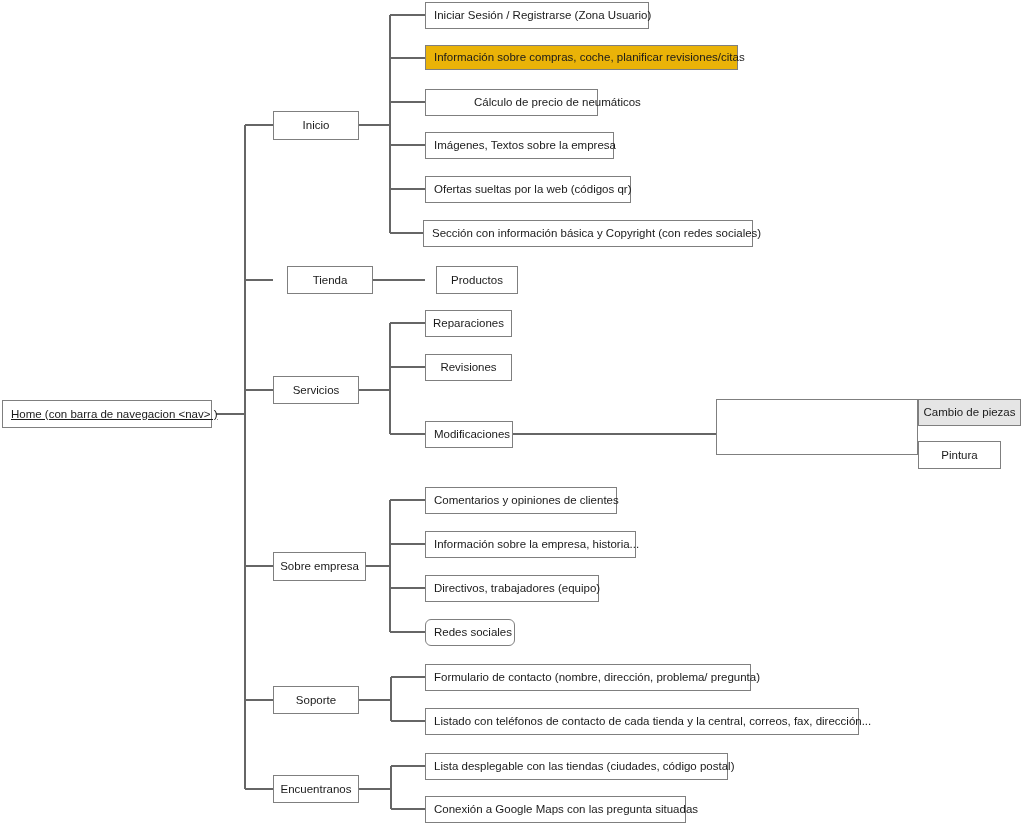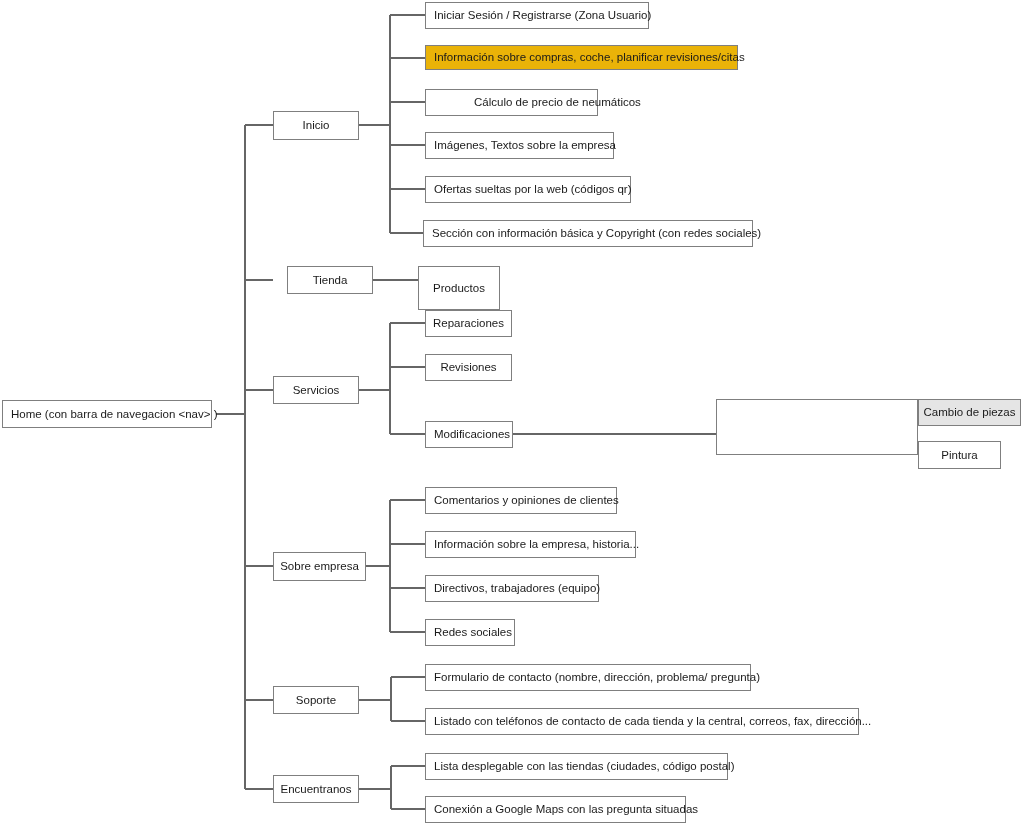--- a/index.html
+++ b/index.html
@@ -98,47 +98,47 @@
       <path d="M391,677 L425,677"></path>
       <path d="M391,721 L425,721"></path>
 
       <path d="M359,789 L391,789"></path>
       <path d="M391,766 L391,809"></path>
       <path d="M391,766 L425,766"></path>
       <path d="M391,809 L425,809"></path>
     </g>
   </svg>
 
-  <div class="node leftpad" style="left: 2px; top: 400px; width: 210px; height: 28px; border-color: rgb(127, 127, 127); color: rgb(26, 26, 26); background: rgb(255, 255, 255);">Home (con barra de navegacion &lt;nav&gt; )</div>
+  <div class="node leftpad" style="left: 2px; top: 400px; width: 210px; height: 28px; border-color: rgb(127, 127, 127); color: rgb(26, 26, 26); background: rgb(255, 255, 255); text-decoration: underline;">Home (con barra de navegacion &lt;nav&gt; )</div>
 
   <div class="node center" style="left: 273px; top: 111px; width: 86px; height: 29px; border-color: rgb(127, 127, 127); color: rgb(26, 26, 26); background: rgb(255, 255, 255);">Inicio</div>
   <div class="node leftpad" style="left: 425px; top: 2px; width: 224px; height: 27px; border-color: rgb(127, 127, 127); color: rgb(26, 26, 26); background: rgb(255, 255, 255);">Iniciar Sesión / Registrarse (Zona Usuario)</div>
   <div class="node leftpad" style="left: 425px; top: 45px; width: 313px; height: 25px; border-color: rgb(127, 127, 127); color: rgb(26, 26, 26); background: #eab308;">Información sobre compras, coche, planificar revisiones/citas</div>
   <div class="node leftpad" style="left: 425px; top: 89px; width: 173px; height: 27px; border-color: rgb(127, 127, 127); color: rgb(26, 26, 26); background: rgb(255, 255, 255); padding-left: 48px;">Cálculo de precio de neumáticos</div>
   <div class="node leftpad" style="left: 425px; top: 132px; width: 189px; height: 27px; border-color: rgb(127, 127, 127); color: rgb(26, 26, 26); background: rgb(255, 255, 255);">Imágenes, Textos sobre la empresa</div>
   <div class="node leftpad" style="left: 425px; top: 176px; width: 206px; height: 27px; border-color: rgb(127, 127, 127); color: rgb(26, 26, 26); background: rgb(255, 255, 255);">Ofertas sueltas por la web (códigos qr)</div>
   <div class="node leftpad" style="left: 423px; top: 220px; width: 330px; height: 27px; border-color: rgb(127, 127, 127); color: rgb(26, 26, 26); background: rgb(255, 255, 255);">Sección con información básica y Copyright (con redes sociales)</div>
 
   <div class="node center" style="left: 287px; top: 266px; width: 86px; height: 28px; border-color: rgb(127, 127, 127); color: rgb(26, 26, 26); background: rgb(255, 255, 255);">Tienda</div>
-  <div class="node center" style="left: 418px; top: 266px; width: 82px; height: 44px; border-color: rgb(127, 127, 127); color: rgb(26, 26, 26); background: rgb(255, 255, 255);">Productos</div>
+  <div class="node center" style="left: 436px; top: 266px; width: 82px; height: 28px; border-color: rgb(127, 127, 127); color: rgb(26, 26, 26); background: rgb(255, 255, 255);">Productos</div>
 
   <div class="node center" style="left: 273px; top: 376px; width: 86px; height: 28px; border-color: rgb(127, 127, 127); color: rgb(26, 26, 26); background: rgb(255, 255, 255);">Servicios</div>
   <div class="node center" style="left: 425px; top: 310px; width: 87px; height: 27px; border-color: rgb(127, 127, 127); color: rgb(26, 26, 26); background: rgb(255, 255, 255);">Reparaciones</div>
   <div class="node center" style="left: 425px; top: 354px; width: 87px; height: 27px; border-color: rgb(127, 127, 127); color: rgb(26, 26, 26); background: rgb(255, 255, 255);">Revisiones</div>
   <div class="node leftpad" style="left: 425px; top: 421px; width: 88px; height: 27px; border-color: rgb(127, 127, 127); color: rgb(26, 26, 26); background: rgb(255, 255, 255);">Modificaciones</div>
 
   <div class="node ghost" style="left: 716px; top: 399px; width: 202px; height: 56px; border-color: rgb(127, 127, 127); color: rgb(26, 26, 26);"></div>
   <div class="node center" style="left: 918px; top: 399px; width: 103px; height: 27px; border-color: rgb(127, 127, 127); color: rgb(26, 26, 26); background: #e5e5e5;">Cambio de piezas</div>
   <div class="node center" style="left: 918px; top: 441px; width: 83px; height: 28px; border-color: rgb(127, 127, 127); color: rgb(26, 26, 26); background: rgb(255, 255, 255);">Pintura</div>
 
   <div class="node center" style="left: 273px; top: 552px; width: 93px; height: 29px; border-color: rgb(127, 127, 127); color: rgb(26, 26, 26); background: rgb(255, 255, 255);">Sobre empresa</div>
   <div class="node leftpad" style="left: 425px; top: 487px; width: 192px; height: 27px; border-color: rgb(127, 127, 127); color: rgb(26, 26, 26); background: rgb(255, 255, 255);">Comentarios y opiniones de clientes</div>
   <div class="node leftpad" style="left: 425px; top: 531px; width: 211px; height: 27px; border-color: rgb(127, 127, 127); color: rgb(26, 26, 26); background: rgb(255, 255, 255);">Información sobre la empresa, historia...</div>
   <div class="node leftpad" style="left: 425px; top: 575px; width: 174px; height: 27px; border-color: rgb(127, 127, 127); color: rgb(26, 26, 26); background: rgb(255, 255, 255);">Directivos, trabajadores (equipo)</div>
-  <div class="node leftpad" style="left: 425px; top: 619px; width: 90px; height: 27px; border-color: rgb(127, 127, 127); color: rgb(26, 26, 26); background: rgb(255, 255, 255);">Redes sociales</div>
+  <div class="node leftpad" style="left: 425px; top: 619px; width: 90px; height: 27px; border-color: rgb(127, 127, 127); color: rgb(26, 26, 26); background: rgb(255, 255, 255); border-radius: 6px;">Redes sociales</div>
 
   <div class="node center" style="left: 273px; top: 686px; width: 86px; height: 28px; border-color: rgb(127, 127, 127); color: rgb(26, 26, 26); background: rgb(255, 255, 255);">Soporte</div>
   <div class="node leftpad" style="left: 425px; top: 664px; width: 326px; height: 27px; border-color: rgb(127, 127, 127); color: rgb(26, 26, 26); background: rgb(255, 255, 255);">Formulario de contacto (nombre, dirección, problema/ pregunta)</div>
   <div class="node leftpad" style="left: 425px; top: 708px; width: 434px; height: 27px; border-color: rgb(127, 127, 127); color: rgb(26, 26, 26); background: rgb(255, 255, 255);">Listado con teléfonos de contacto de cada tienda y la central, correos, fax, dirección...</div>
 
   <div class="node center" style="left: 273px; top: 775px; width: 86px; height: 28px; border-color: rgb(127, 127, 127); color: rgb(26, 26, 26); background: rgb(255, 255, 255);">Encuentranos</div>
   <div class="node leftpad" style="left: 425px; top: 753px; width: 303px; height: 27px; border-color: rgb(127, 127, 127); color: rgb(26, 26, 26); background: rgb(255, 255, 255);">Lista desplegable con las tiendas (ciudades, código postal)</div>
   <div class="node leftpad" style="left: 425px; top: 796px; width: 261px; height: 27px; border-color: rgb(127, 127, 127); color: rgb(26, 26, 26); background: rgb(255, 255, 255);">Conexión a Google Maps con las pregunta situadas</div>
 
 </div>

